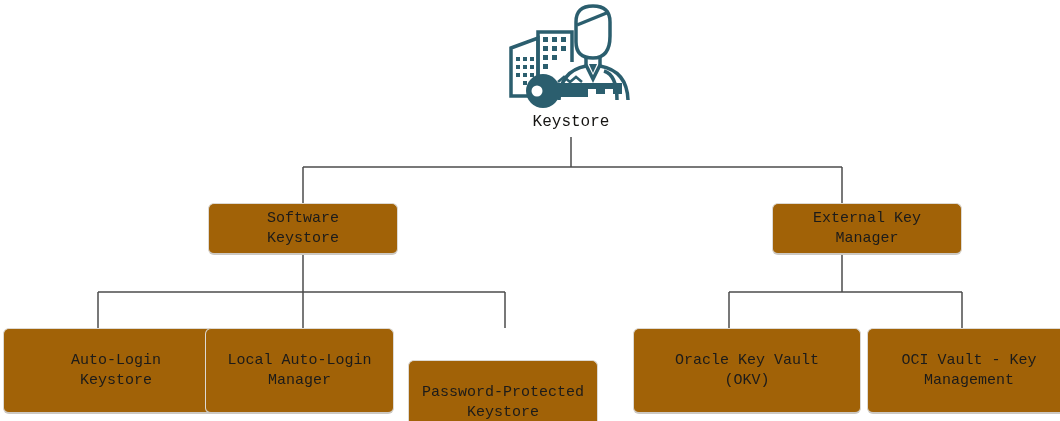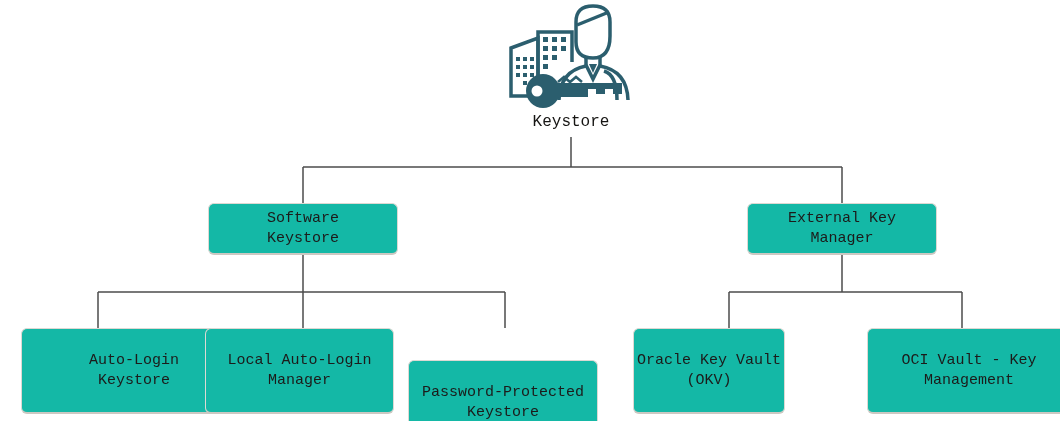--- a/index.html
+++ b/index.html
@@ -7,21 +7,21 @@
     position:relative;
     width:1060px;height:421px;
     background:#ffffff;
     font-family:Liberation Mono, monospace;
     overflow:hidden;
   }
   #connector-layer{position:absolute;left:0;top:0;width:1060px;height:421px;}
   .node{
     position:absolute;
     box-sizing:border-box;
-    background:#14b8a6;
+    background:#a16207;
     border:1px solid #ddd9d3;
     border-bottom:2px solid #ccc8c2;
     border-radius:6px;
     display:flex;align-items:center;justify-content:center;
     text-align:center;
     color:#1c1b1a;
     font-size:15px;line-height:1.27;
     white-space:pre-line;
   }
   .node-l1{top:203px;width:190px;height:52px;}
@@ -110,27 +110,27 @@
       <circle cx="43" cy="89" r="17"></circle>
       <path d="M57,81 L122,81 L122,92 L113,92 L113,87 L105,87 L105,92 L96,92 L96,87 L88,87 L88,95 L57,95 Z"></path>
     </g>
     <circle cx="37" cy="89" r="5.5" fill="#ffffff"></circle>
   </svg>
 
   <div id="root-label">Keystore</div>
 
   <div class="node node-l1" style="left:208px;">Software
 Keystore</div>
-  <div class="node node-l1" style="left:747px;">External Key
+  <div class="node node-l1" style="left:772px;">External Key
 Manager</div>
 
-  <div class="node node-l2" style="left:21px;width:226px;">Auto-Login
+  <div class="node node-l2" style="left:3px;width:226px;">Auto-Login
 Keystore</div>
   <div class="node node-l2" style="left:205px;width:189px;">Local Auto-Login
 Manager</div>
   <div class="node node-l2" style="left:408px;width:190px;margin-top:32px;">Password-Protected
 Keystore</div>
-  <div class="node node-l2" style="left:633px;width:152px;text-align:center;">Oracle Key Vault
+  <div class="node node-l2" style="left:633px;width:228px;text-align:center;">Oracle Key Vault
 (OKV)</div>
   <div class="node node-l2" style="left:867px;width:204px;">OCI Vault - Key
 Management</div>
 
 </div>
 
 </body></html>

